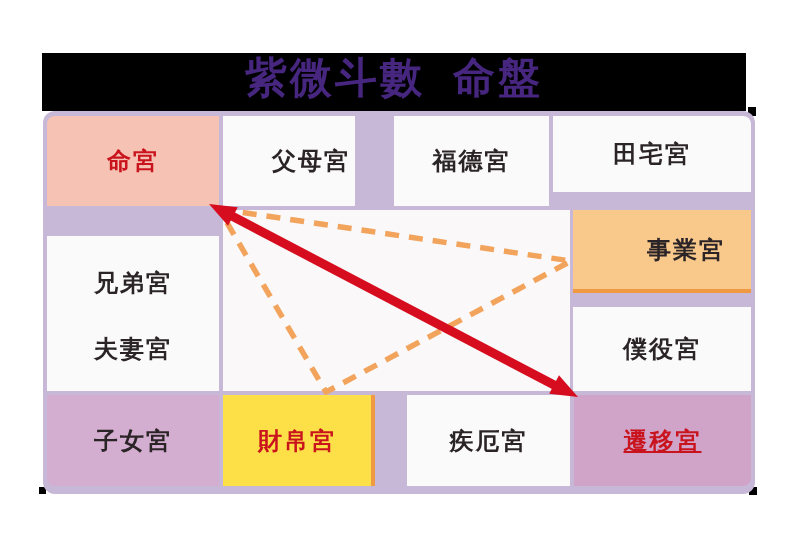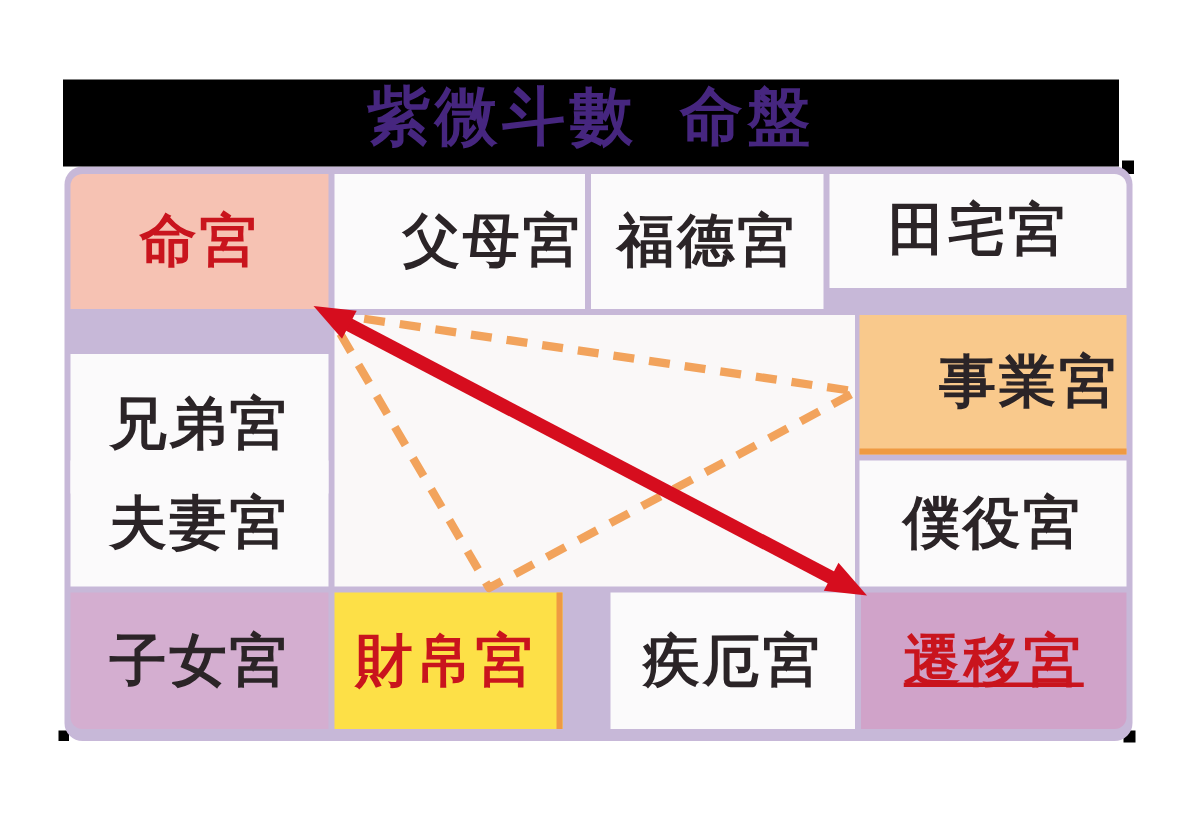--- a/index.html
+++ b/index.html
@@ -28,28 +28,28 @@
   .grid-frame {
     position: absolute; left: 43px; top: 111px; width: 712px; height: 383px;
     background: #c7b8d8; border-radius: 12px; z-index: 1;
   }
 
   
   .cell {
     position: absolute; z-index: 2;
     display: flex; align-items: center; justify-content: center;
     background: #fbfafb; color: #2b2427;
-    font-size: 38px; font-weight: bold; letter-spacing: 2px; line-height: 1;
+    font-size: 24px; font-weight: bold; letter-spacing: 2px; line-height: 1;
   }
   #cell-ming     { left: 47px;  top: 116px; width: 172px; height: 90px; background: #f6c2b3; color: #c9141d; border-top-left-radius: 8px; }
-  #cell-fumu     { left: 223px; top: 116px; width: 167px; height: 90px; padding-left: 44px; }
+  #cell-fumu     { left: 223px; top: 116px; width: 132px; height: 90px; padding-left: 44px; }
   #cell-fude     { left: 394px; top: 116px; width: 155px; height: 90px; }
   #cell-tianzhai { left: 553px; top: 116px; width: 198px; height: 76px; border-top-right-radius: 8px; }
   #cell-xiongdi  { left: 47px;  top: 210px; width: 172px; height: 93px; margin-top: 26px; }
-  #cell-shiye    { left: 573px; top: 210px; width: 178px; height: 93px; background: #f9c98c; border-bottom: 4px solid #ef9a42; padding-left: 48px; }
+  #cell-shiye    { left: 573px; top: 210px; width: 178px; height: 83px; background: #f9c98c; border-bottom: 4px solid #ef9a42; padding-left: 48px; }
   #cell-fuqi     { left: 47px;  top: 307px; width: 172px; height: 84px; }
   #cell-puyi     { left: 573px; top: 307px; width: 178px; height: 84px; }
   #cell-zinv     { left: 47px;  top: 395px; width: 172px; height: 91px; background: #d4aed0; border-bottom-left-radius: 8px; }
   #cell-caibo    { left: 223px; top: 395px; width: 152px; height: 91px; background: #fde047; color: #c9141d; border-right: 4px solid #ef9a42; }
   #cell-jie      { left: 407px; top: 395px; width: 163px; height: 91px; }
   #cell-qianyi   { left: 574px; top: 395px; width: 177px; height: 91px; background: #d0a3c9; color: #c9141d; border-bottom-right-radius: 8px; text-decoration: underline; }
   #cell-center   { left: 223px; top: 210px; width: 347px; height: 181px; background: #faf8f8; }
 
   
   .overlay {

